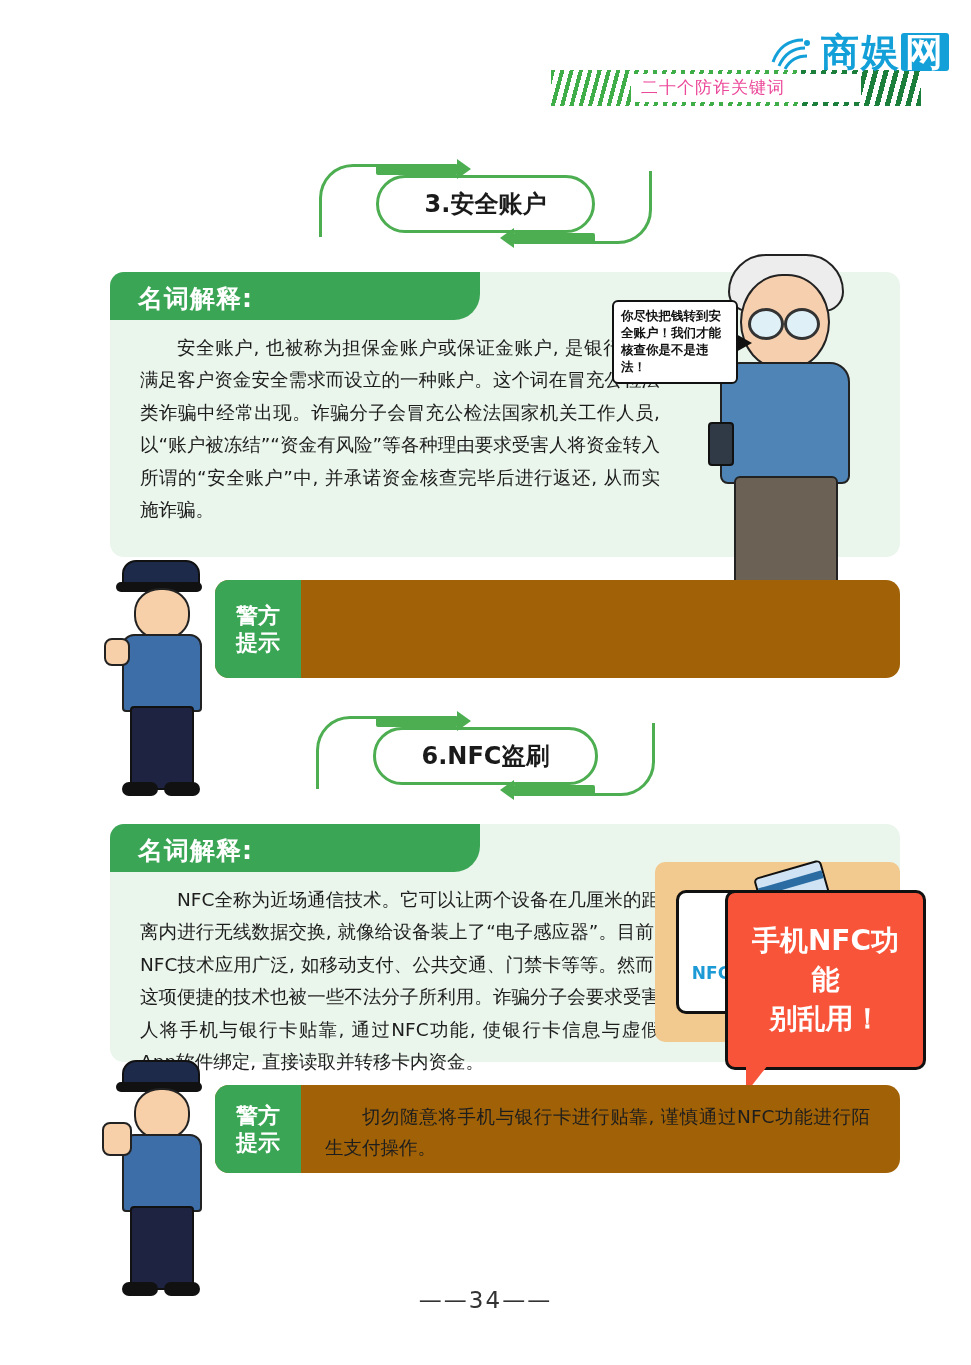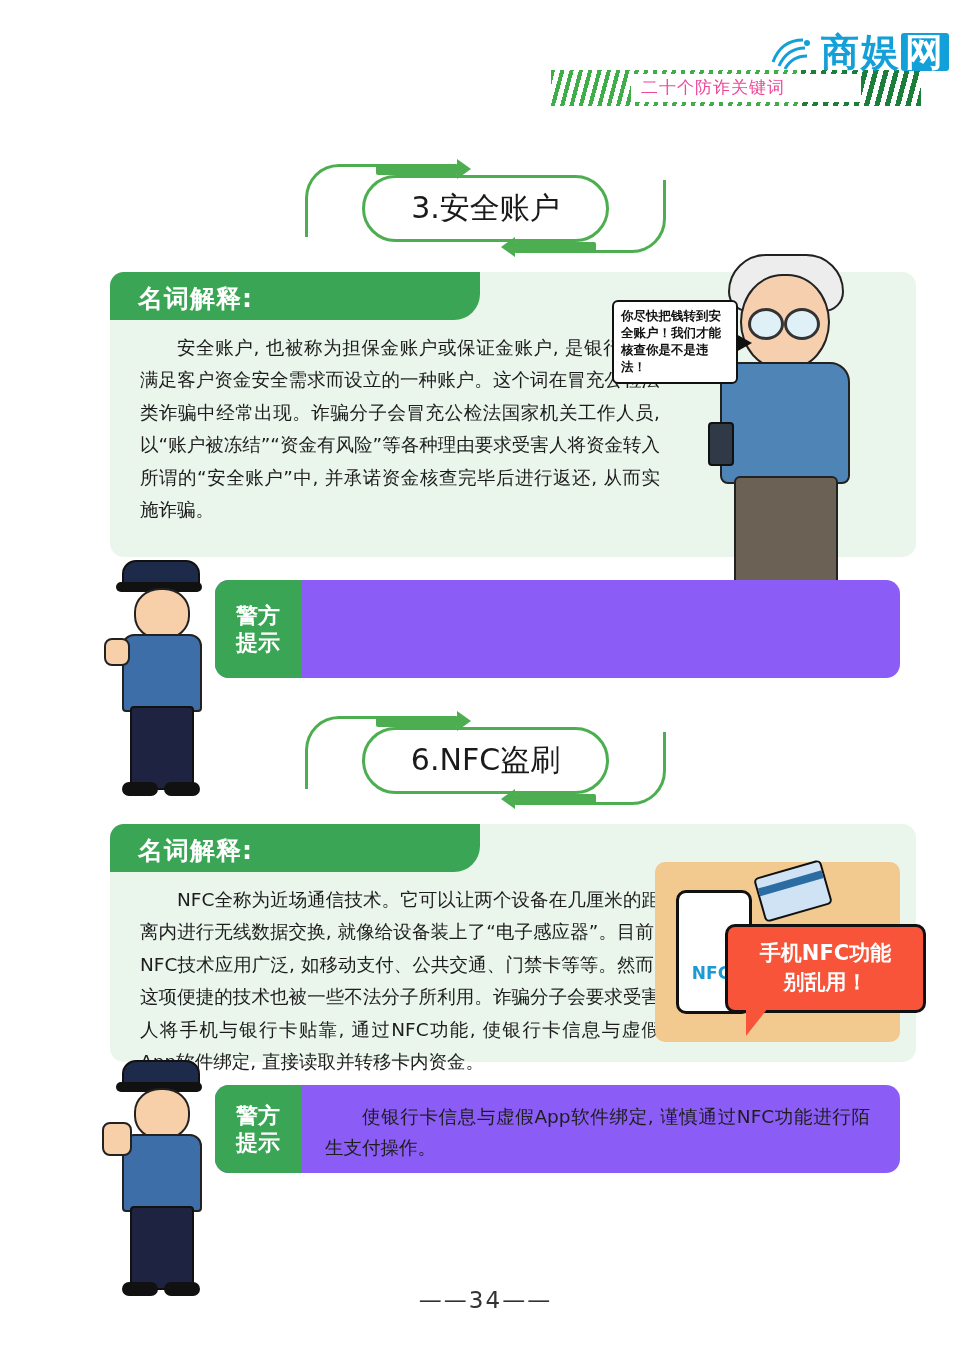--- a/index.html
+++ b/index.html
@@ -47,21 +47,21 @@
     display:inline-block;background:#13a0d8;color:#ffffff;
     padding:0 4px;border-radius:3px;
   }
 
   
   .title-wrap{position:absolute;left:0;right:0;text-align:center;}
   .title-pill{
     display:inline-block;position:relative;
     border:3px solid #4cae50;border-radius:40px;
     padding:10px 46px;background:#ffffff;
-    font-size:30px;font-weight:normal;color:#1a1a1a;
+    font-size:24px;font-weight:bold;color:#1a1a1a;
     font-family:"DejaVu Sans",sans-serif;
   }
   .arrow-top,.arrow-bottom{
     position:absolute;height:11px;background:#4cae50;border-radius:2px;
   }
   .arrow-top{width:82px;left:calc(50% - 110px);top:-14px;}
   .arrow-bottom{width:82px;left:calc(50% + 28px);bottom:-14px;}
   .arrow-top:after{
     content:"";position:absolute;right:-13px;top:-5px;
     border-left:14px solid #4cae50;border-top:10px solid transparent;border-bottom:10px solid transparent;
@@ -72,42 +72,42 @@
   }
   .pill-curve-l,.pill-curve-r{
     position:absolute;width:70px;height:70px;border:3px solid #4cae50;
   }
   .pill-curve-l{left:-60px;top:-14px;border-right:none;border-bottom:none;border-radius:34px 0 0 0;}
   .pill-curve-r{right:-60px;bottom:-14px;border-left:none;border-top:none;border-radius:0 0 34px 0;}
 
   
   .card{
     position:absolute;left:110px;width:790px;
-    background:#eaf5ec;border-radius:14px;padding-left:16px;
+    background:#eaf5ec;border-radius:14px;
   }
   .card-head{
     position:absolute;left:0;top:0;width:370px;height:48px;
     background:#3aa655;border-radius:14px 0 26px 0;
   }
   .card-head-label{
     position:absolute;left:28px;top:10px;
     color:#ffffff;font-size:25px;font-weight:bold;letter-spacing:1px;
     font-family:"DejaVu Sans",sans-serif;
   }
   .card-body{
     position:absolute;left:30px;top:60px;width:520px;
     font-size:18.5px;line-height:1.75;color:#1d1d1d;
     text-indent:2em;text-align:justify;
     font-family:"DejaVu Sans",sans-serif;
   }
 
   
   .tip{
     position:absolute;left:215px;width:685px;
-    background:#8b5cf6;border-radius:14px;
+    background:#a16207;border-radius:14px;
   }
   .tip-tag{
     position:absolute;left:0;top:0;width:86px;height:100%;
     background:#3aa655;border-radius:14px 0 0 14px;
     display:flex;flex-direction:column;justify-content:center;align-items:center;
     color:#fff;font-size:22px;font-weight:bold;line-height:1.25;
     font-family:"DejaVu Sans",sans-serif;
   }
   .tip-body{
     position:absolute;left:110px;top:16px;width:545px;
@@ -120,23 +120,23 @@
     position:absolute;left:612px;top:300px;width:108px;
     background:#ffffff;border:2.5px solid #111;border-radius:6px;
     padding:6px 7px;font-size:12.5px;line-height:1.35;color:#111;font-weight:bold;
     font-family:"DejaVu Sans",sans-serif;
   }
   .bubble-old:after{
     content:"";position:absolute;right:-16px;top:32px;
     border-left:16px solid #111;border-top:9px solid transparent;border-bottom:9px solid transparent;
   }
   .bubble-nfc{
-    position:absolute;left:725px;top:924px;width:175px;
+    position:absolute;left:725px;top:890px;width:175px;
     background:#f8543a;border:3px solid #111;border-radius:10px;
-    padding:12px 10px;color:#ffffff;font-size:21px;font-weight:bold;line-height:1.4;
+    padding:28px 10px;color:#ffffff;font-size:28px;font-weight:bold;line-height:1.4;
     text-align:center;font-family:"DejaVu Sans",sans-serif;
   }
   .bubble-nfc:after{
     content:"";position:absolute;left:18px;bottom:-26px;
     border-top:28px solid #f8543a;border-right:22px solid transparent;
   }
 
   
   .ill{position:absolute;}
   
@@ -270,21 +270,21 @@
   <div class="bubble-nfc">
     <div>手机NFC功能</div>
     <div>别乱用！</div>
   </div>
 
   <div class="tip" style="top:1085px;height:88px;">
     <div class="tip-tag">
       <span>警方</span>
       <span>提示</span>
     </div>
-    <div class="tip-body">使银行卡信息与虚假App软件绑定, 谨慎通过NFC功能进行陌生支付操作。</div>
+    <div class="tip-body">切勿随意将手机与银行卡进行贴靠, 谨慎通过NFC功能进行陌生支付操作。</div>
   </div>
 
   <div class="ill" style="left:108px;top:1060px;width:110px;height:240px;">
     <div class="pc-hat"></div>
     <div class="pc-brim"></div>
     <div class="pc-head"></div>
     <div class="pc-body"></div>
     <div class="pc-hand" style="left:-6px;top:62px;width:26px;height:30px;"></div>
     <div class="pc-legs"></div>
     <div class="pc-shoeL"></div>

